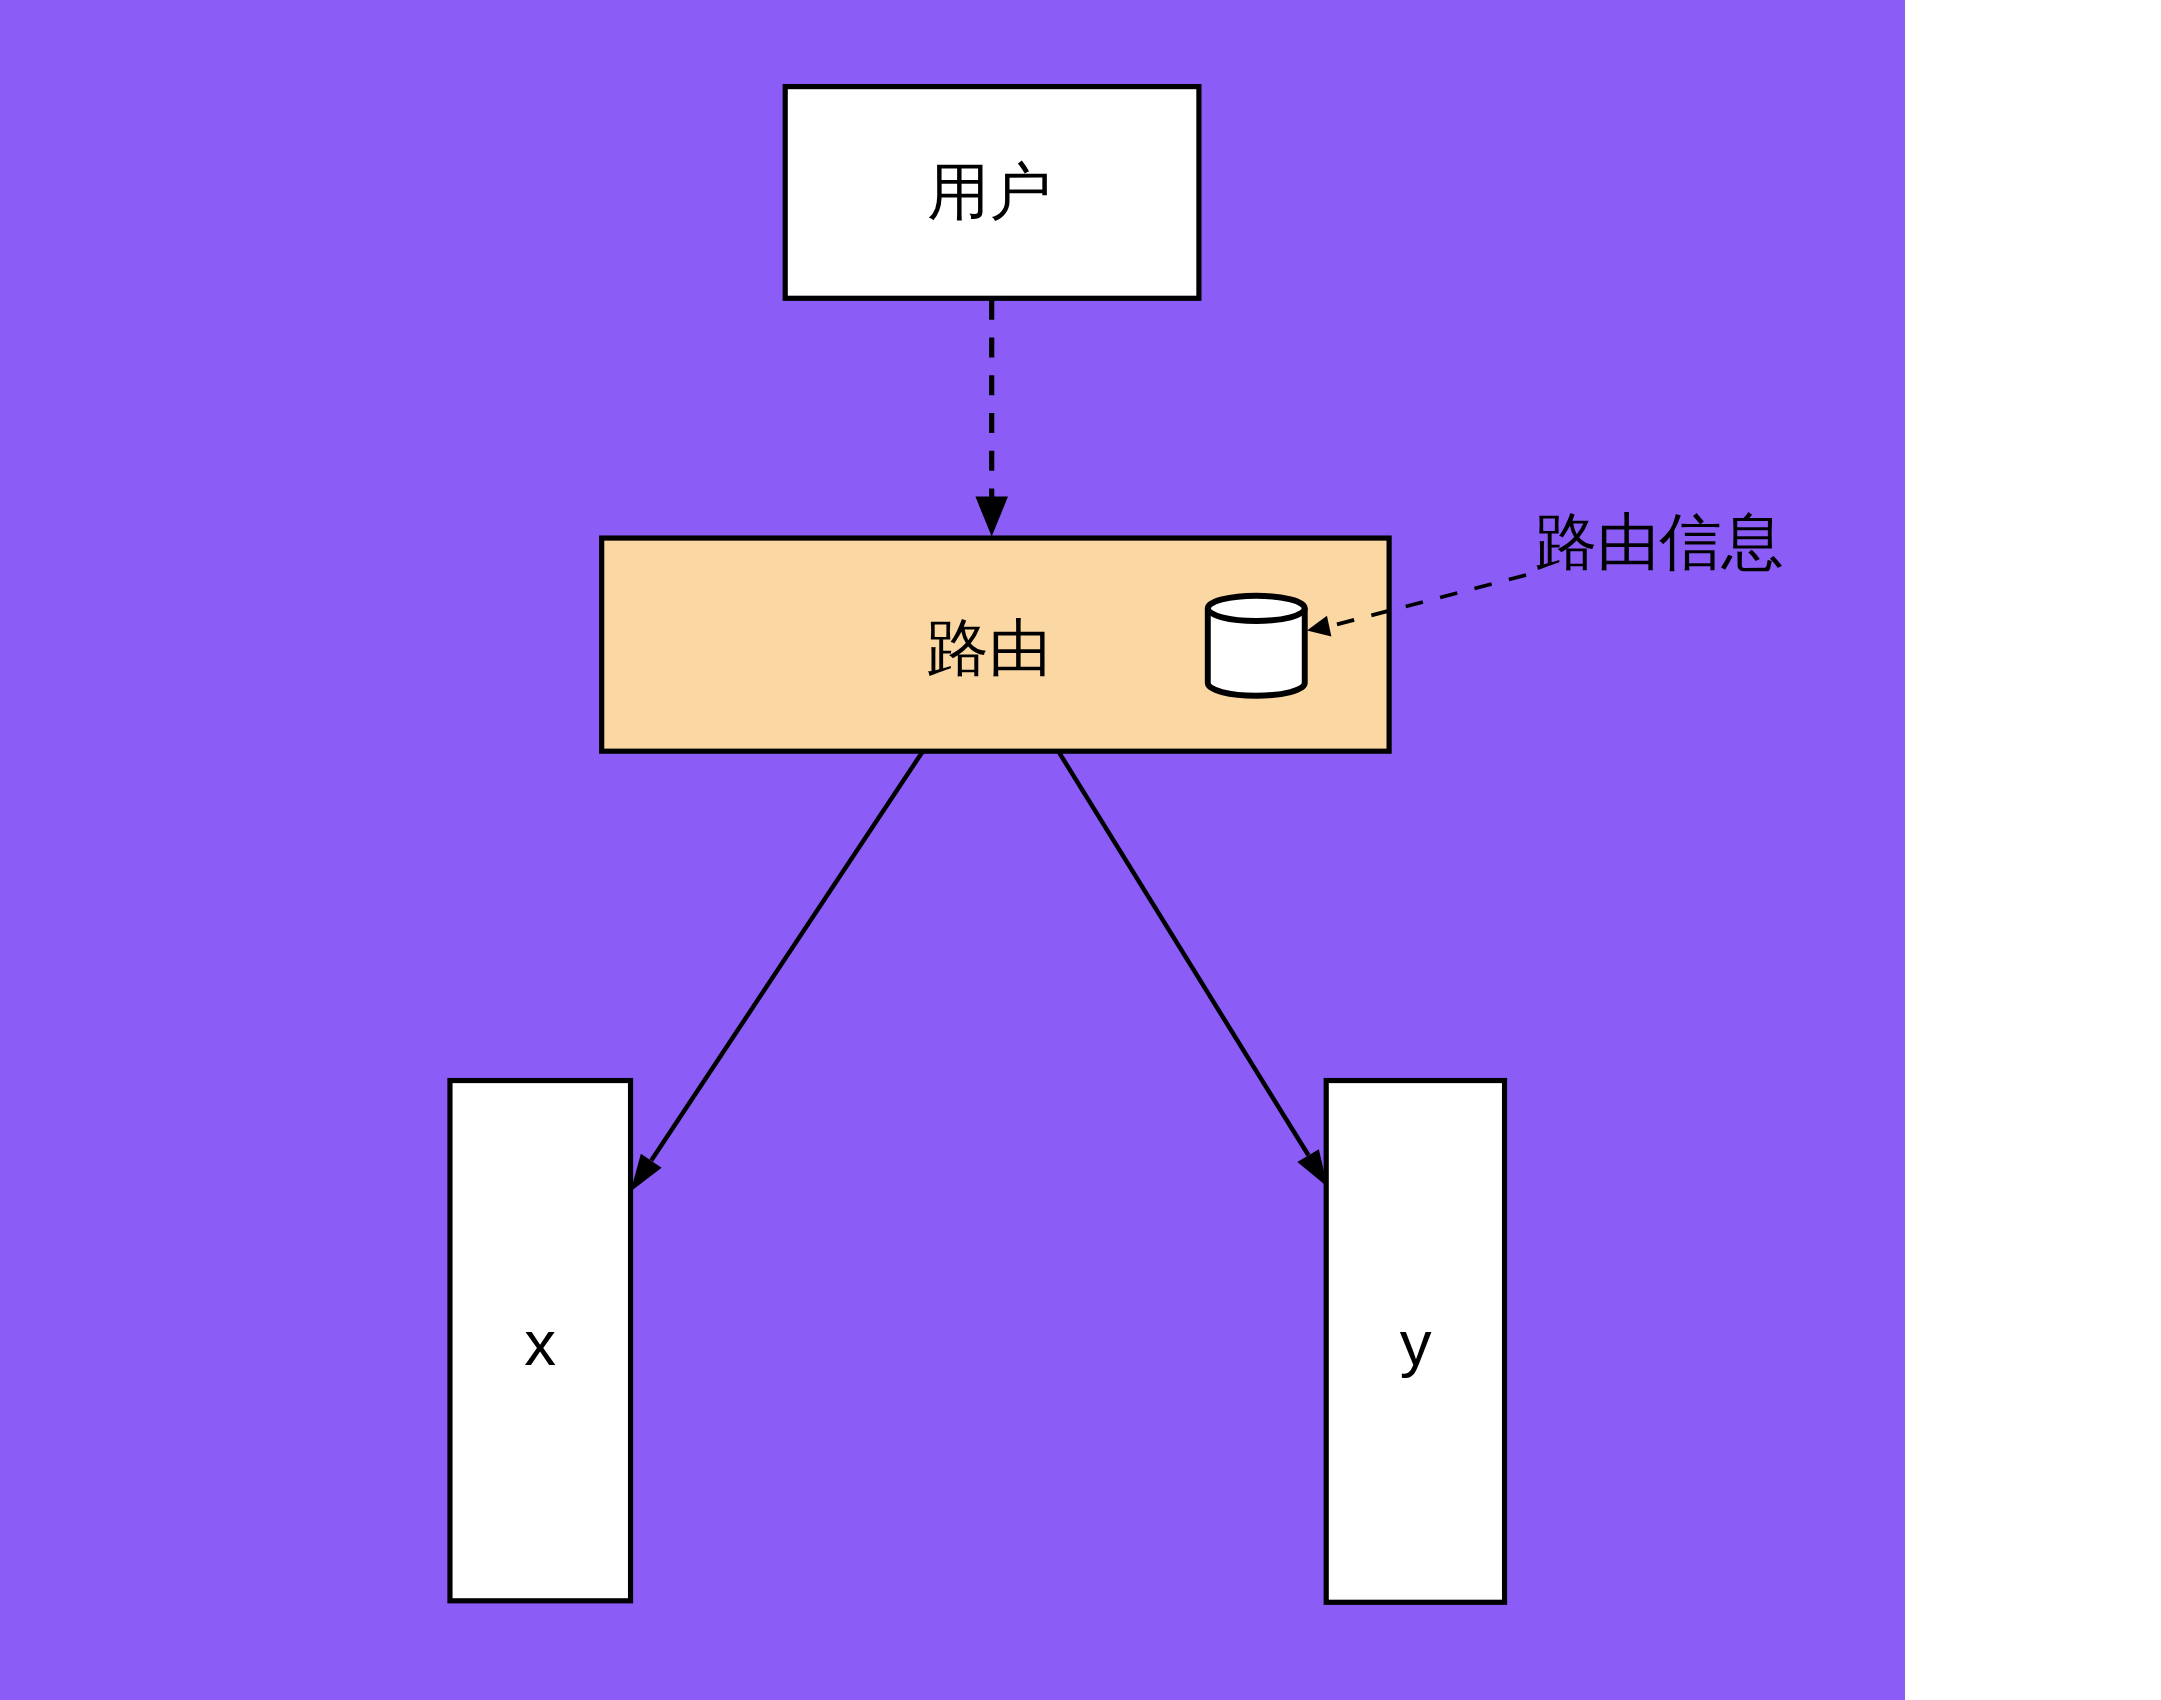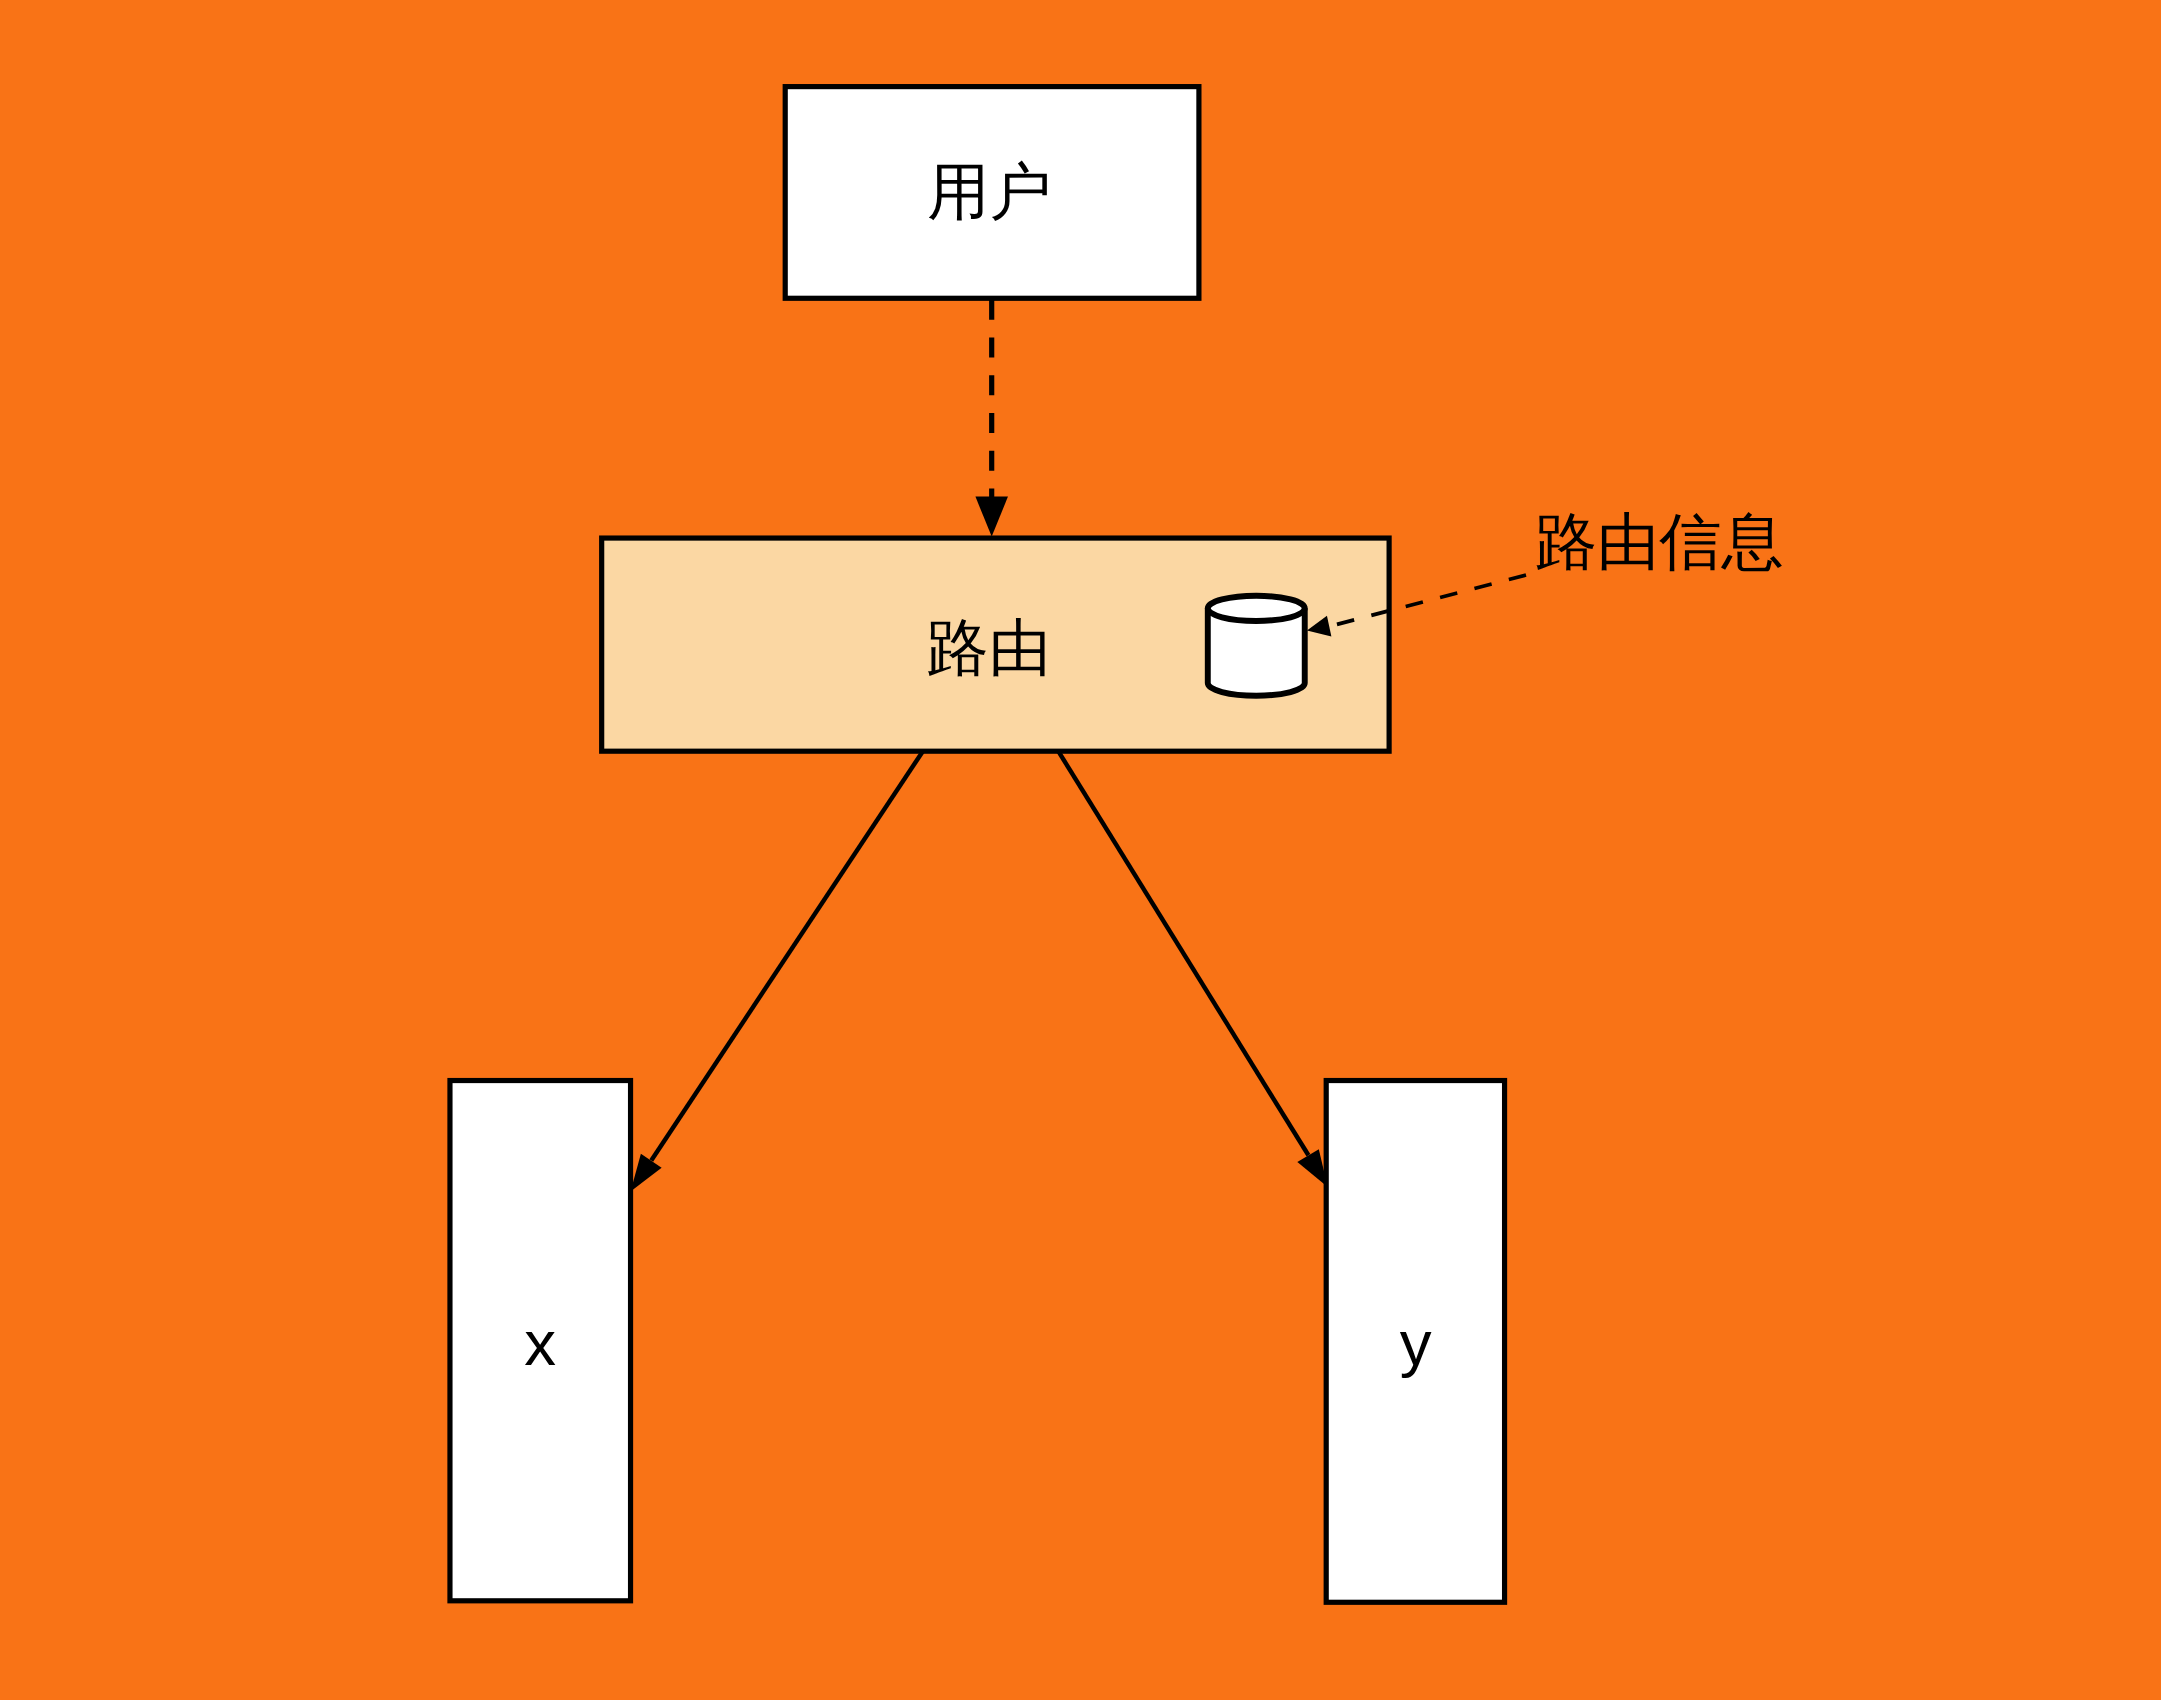--- a/index.html
+++ b/index.html
@@ -2,23 +2,23 @@
 <html style="font-size:12px"><head>
 <meta charset="utf-8">
 <style>
   html, body {
     margin: 0;
     padding: 0;
     background: #ffffff;
   }
   .canvas {
     position: relative;
-    width: 2161px;
+    width: 1905px;
     height: 1700px;
-    background: #f97316;
+    background: #8b5cf6;
     overflow: hidden;
   }
   svg.diagram {
     display: block;
     width: 2161px;
     height: 1700px;
   }
   text.node-label {
     font-family: "Liberation Sans", "DejaVu Sans", sans-serif;
     fill: #000000;

